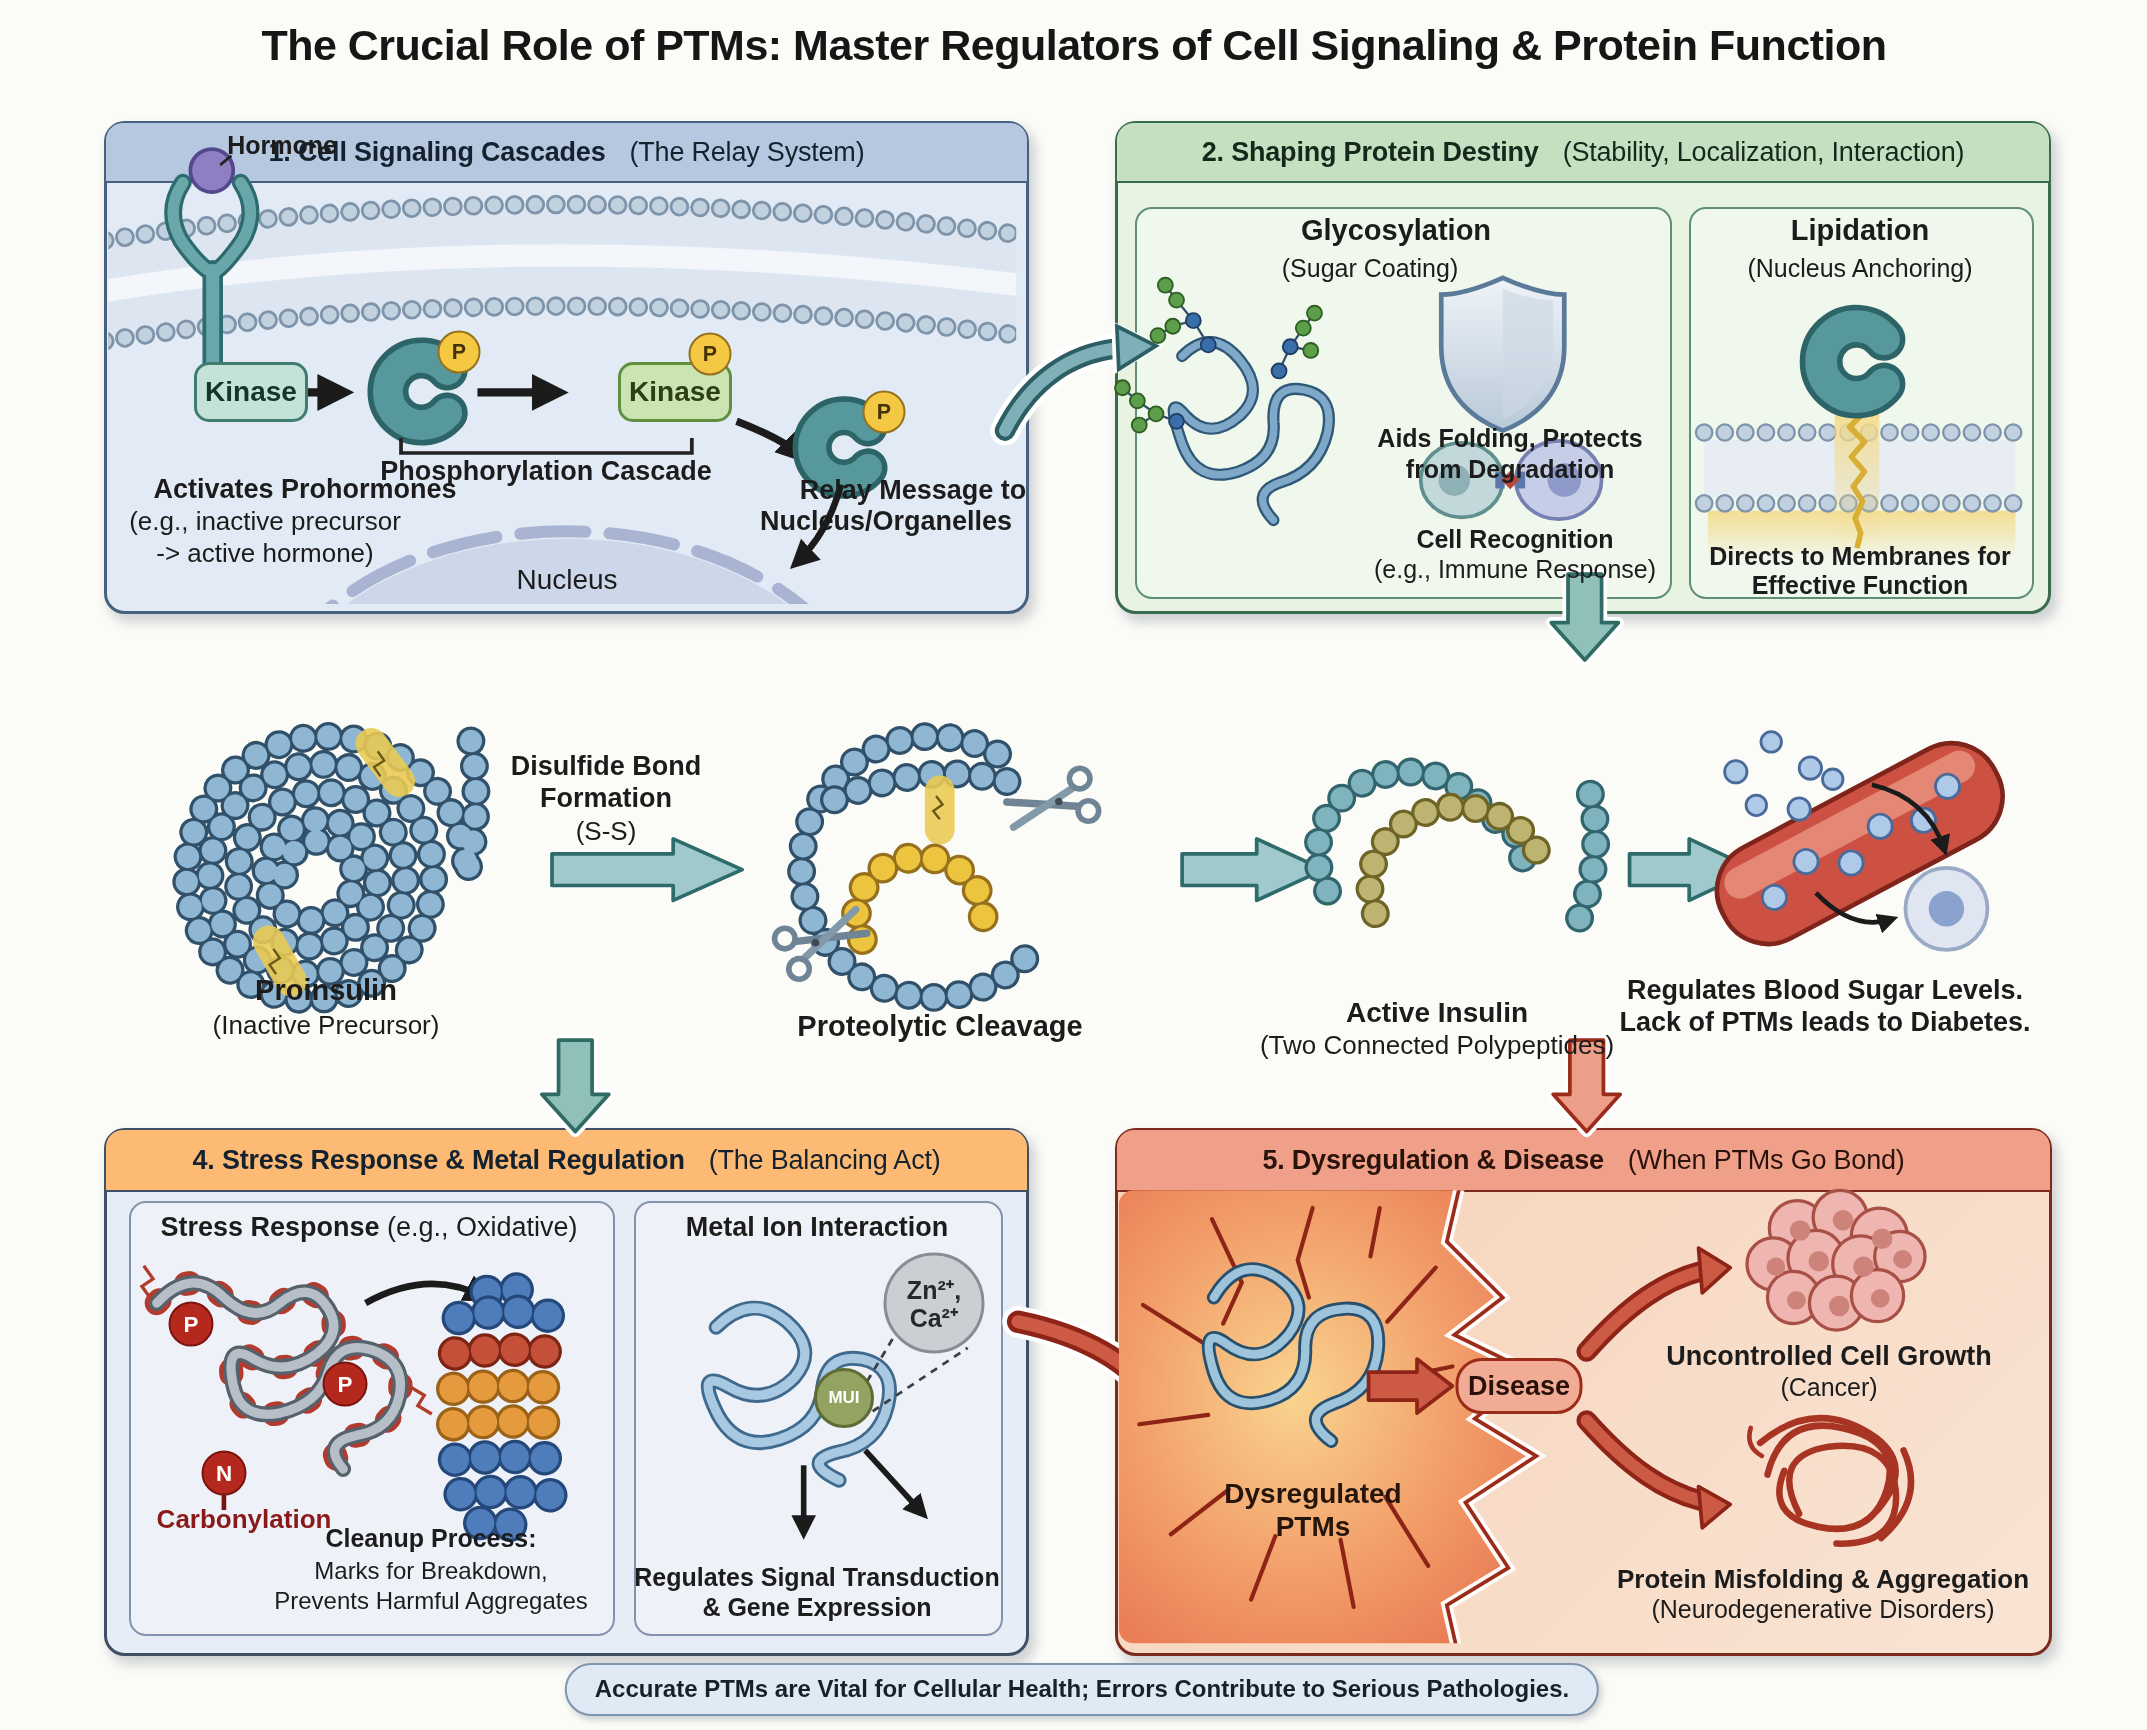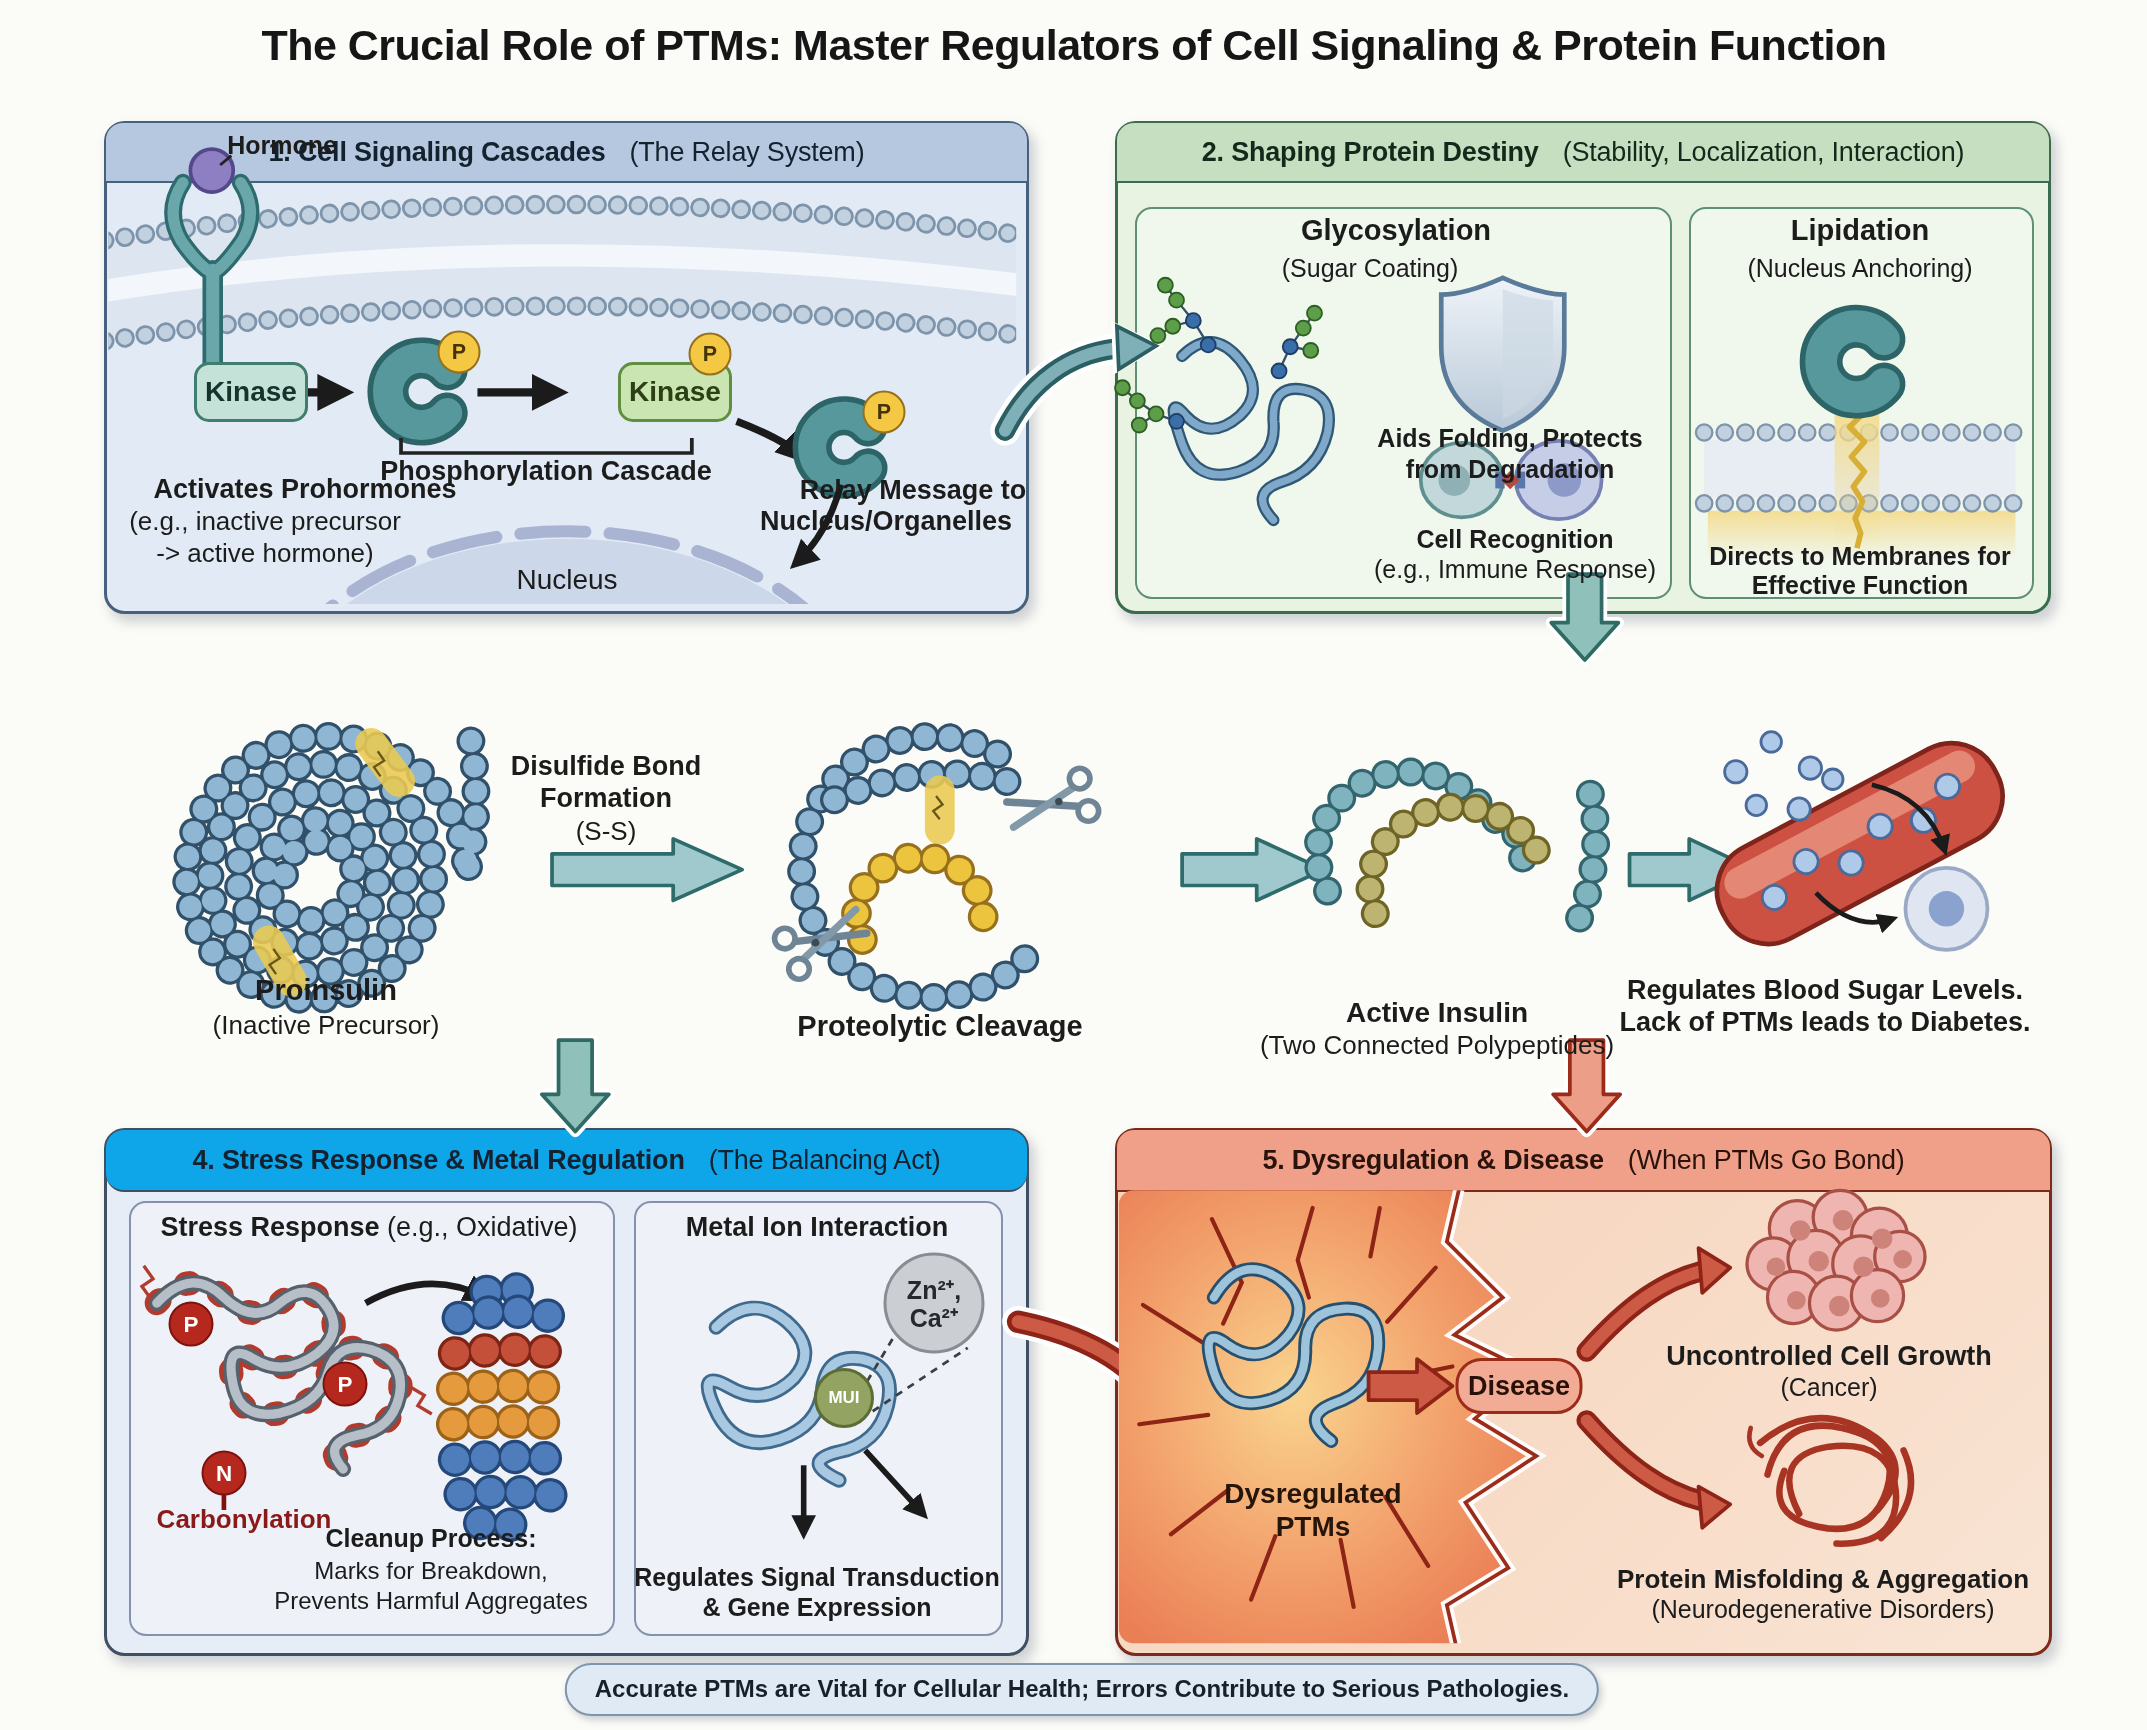--- a/index.html
+++ b/index.html
@@ -48,21 +48,21 @@
     <div class="panel-header" style="background:#c6dfc0;border-bottom:2.8px solid #3a6b4e;color:#14291c;">
       <span class="ph-bold">2. Shaping Protein Destiny</span>
       <span class="ph-rest">(Stability, Localization, Interaction)</span>
     </div>
   </div>
   <div class="subpanel" style="left:1135px;top:207px;width:533px;height:388px;border-color:#5f8f76;background:#f0f7ec;"></div>
   <div class="subpanel" style="left:1689px;top:207px;width:341px;height:388px;border-color:#5f8f76;background:#f0f7ec;"></div>
 
 
   <div class="panel" style="left:104px;top:1128px;width:919px;height:522px;border-color:#3f4f66;background:#e7edf6;">
-    <div class="panel-header" style="background:#0ea5e9;border-bottom:2.8px solid #3f4f66;color:#14212e;height:60px;border-radius:18px;">
+    <div class="panel-header" style="background:#fdba74;border-bottom:2.8px solid #3f4f66;color:#14212e;height:60px;">
       <span class="ph-bold">4. Stress Response &amp; Metal Regulation</span>
       <span class="ph-rest">(The Balancing Act)</span>
     </div>
   </div>
   <div class="subpanel" style="left:129px;top:1201px;width:482px;height:431px;border-color:#8493ad;background:#eef2f8;"></div>
   <div class="subpanel" style="left:634px;top:1201px;width:365px;height:431px;border-color:#8493ad;background:#eef2f8;"></div>
 
   <div class="panel" style="left:1115px;top:1128px;width:931px;height:522px;border-color:#7c2a1c;background:linear-gradient(135deg,#f6d2b8,#f9e4d4);">
     <div class="panel-header" style="background:#f0a088;border-bottom:2.8px solid #7c2a1c;color:#2a130c;height:60px;">
       <span class="ph-bold">5. Dysregulation &amp; Disease</span>

